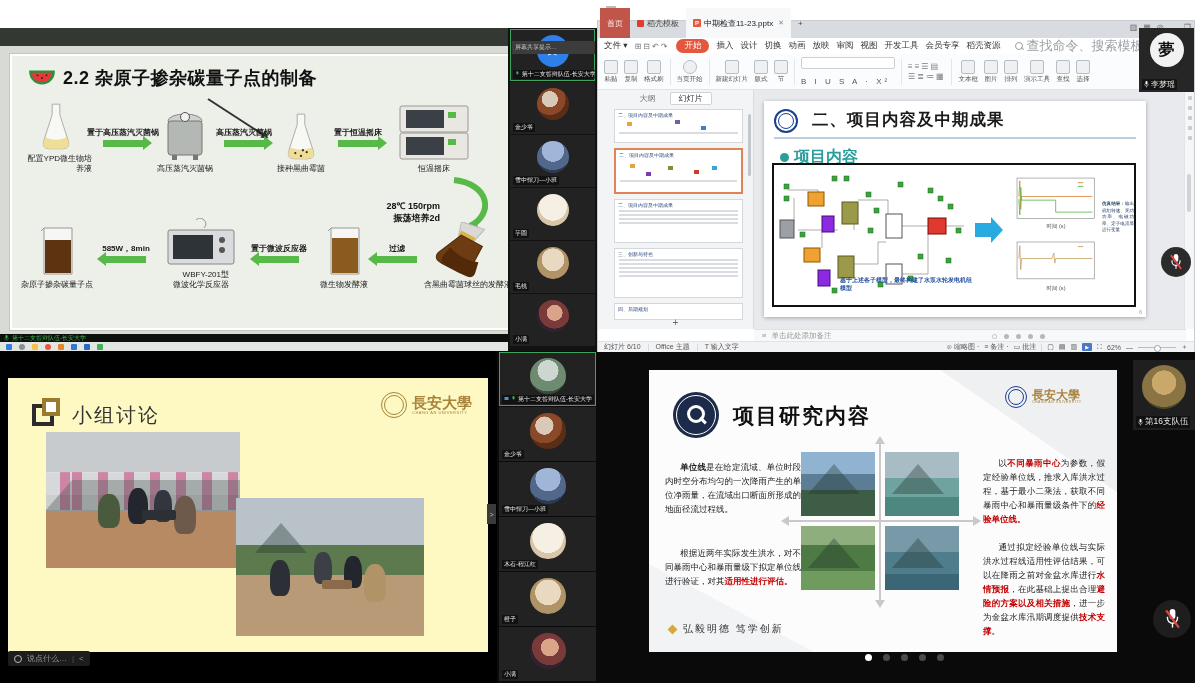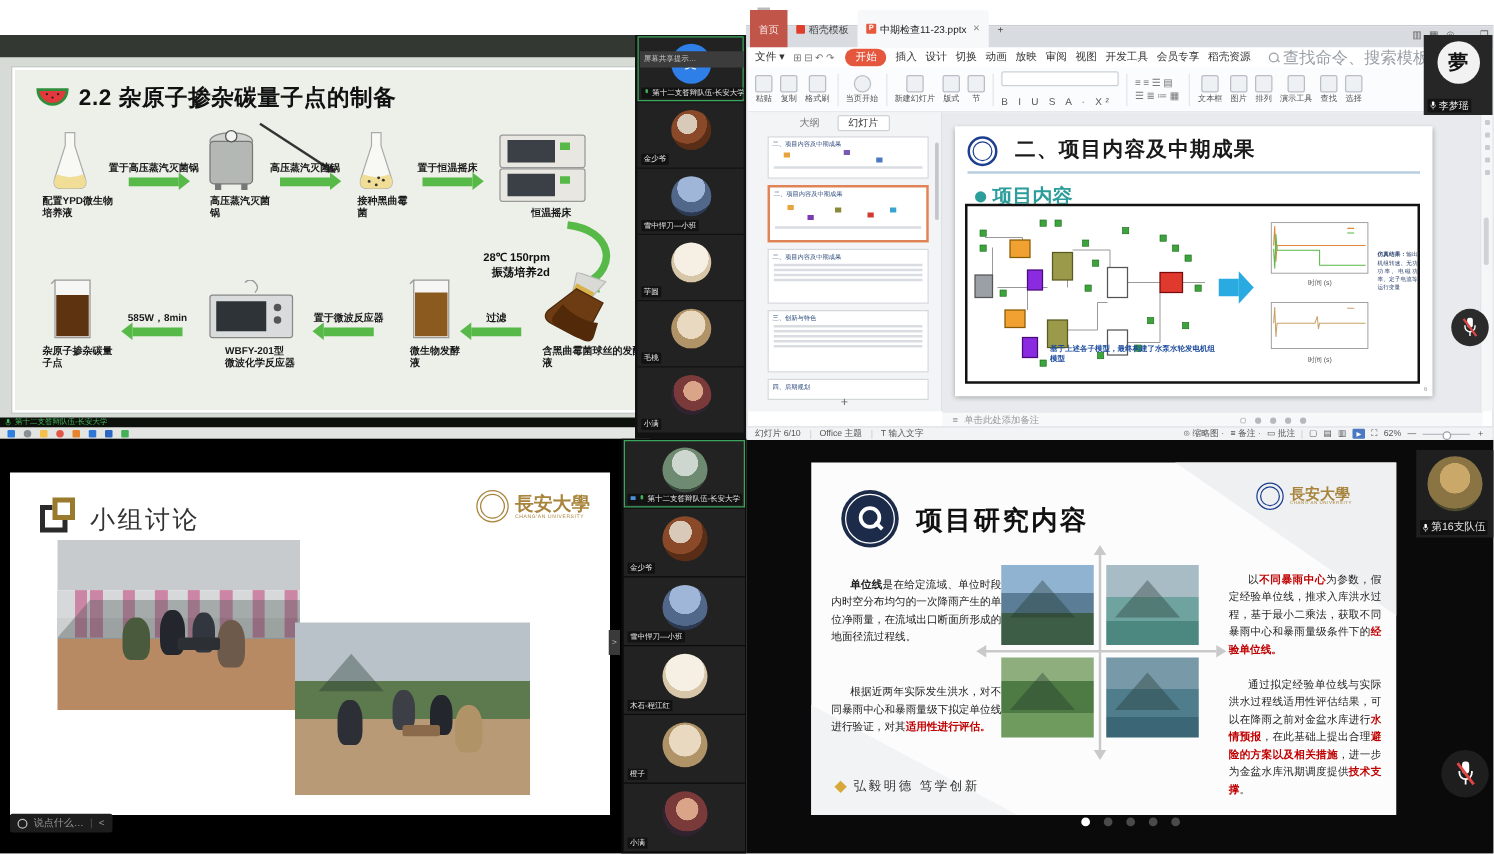--- a/index.html
+++ b/index.html
@@ -33,21 +33,21 @@
   #q1{left:0;top:28px;width:597px;height:323px;background:#0f0f0f;}
   #q1-main{left:0;top:0;width:508px;height:323px;background:#dce0da;}
   #q1-top{left:0;top:0;width:508px;height:18px;background:#333832;}
   #q1-zone{left:0;top:18px;width:508px;height:288px;background:#d7dbd5;}
   #q1-slide{left:10px;top:8px;width:486px;height:272px;background:#edefe9;border:2px solid #fff;
             box-shadow:0 0 0 1px #c4c8c2;padding-left:20px;}
   .q1-title{position:absolute;left:16px;top:10px;display:flex;align-items:center;gap:7px;}
   .q1-title b{font-size:18px;color:#111;letter-spacing:.5px;}
   .frow{position:absolute;left:8px;display:flex;align-items:flex-end;}
   .fitem{display:flex;flex-direction:column;align-items:center;}
-  .fitem .lb{font-size:8px;font-weight:bold;color:#1a1a1a;margin-top:2px;text-align:left;white-space:pre-line;line-height:1.2;margin-left:14px;}
+  .fitem .lb{font-size:8px;font-weight:normal;color:#1a1a1a;margin-top:2px;text-align:right;white-space:pre-line;line-height:1.2;}
   .farr{display:flex;flex-direction:column;align-items:center;justify-content:flex-end;padding-bottom:26px;}
   .farr .al{font-size:8px;font-weight:bold;color:#1a1a1a;margin-bottom:2px;white-space:nowrap;}
   .arrowR,.arrowL{position:relative;width:40px;height:7px;background:#57b947;}
   .arrowR::after{content:"";position:absolute;right:-9px;top:-4px;border-left:9px solid #57b947;
                  border-top:7.5px solid transparent;border-bottom:7.5px solid transparent;}
   .arrowL::after{content:"";position:absolute;left:-9px;top:-4px;border-right:9px solid #57b947;
                  border-top:7.5px solid transparent;border-bottom:7.5px solid transparent;}
   .rednote{color:#c00000;}
   #q1-sidenote{position:absolute;right:78px;top:145px;text-align:right;font-size:9px;font-weight:bold;color:#111;line-height:1.3;}
   #q1-curve{position:absolute;right:18px;top:118px;}
@@ -138,21 +138,21 @@
   #q2-rightbar i{display:block;width:4px;height:4px;margin:6px auto 0;background:#c8ccd2;border-radius:1px;}
   #q2-rscroll{position:absolute;left:2px;top:84px;width:4px;height:38px;background:#cfd2d6;border-radius:2px;}
   #q2-overlay{left:541px;top:7px;width:55px;height:64px;background:#262626;}
   #q2-overlay .av{width:34px;height:34px;top:5px;font-size:16px;}
   #q2-overlay .nm{font-size:8px;}
   .mutebtn{border-radius:50%;background:#2b2b2b;display:flex;align-items:center;justify-content:center;}
   #q2-mute{left:563px;top:226px;width:30px;height:30px;}
 
   
   #q3{left:0;top:351px;width:597px;height:332px;background:#000;}
-  #q3-slide{left:8px;top:27px;width:480px;height:274px;background:#ffffff;}
+  #q3-slide{left:8px;top:27px;width:480px;height:274px;background:#fef9c3;}
   #q3-icon{position:absolute;left:24px;top:20px;width:30px;height:30px;}
   #q3-icon .sq1{position:absolute;left:0;top:6px;width:22px;height:22px;border:4px solid #2b2b2b;box-sizing:border-box;}
   #q3-icon .sq2{position:absolute;left:10px;top:0;width:18px;height:18px;border:4px solid #9a7b2d;box-sizing:border-box;background:#fff;}
   #q3-title{position:absolute;left:64px;top:24px;font-size:20px;color:#333;letter-spacing:2px;}
   .cu-logo{position:absolute;display:flex;align-items:center;gap:5px;}
   .seal{border-radius:50%;box-sizing:border-box;position:relative;}
   .seal::after{content:"";position:absolute;inset:2px;border-radius:50%;border:1px solid currentColor;}
   .cu-txt{line-height:1;}
   .cu-txt .cn{font-family:"DejaVu Serif",serif;font-weight:bold;}
   .cu-txt .en{letter-spacing:.5px;}

